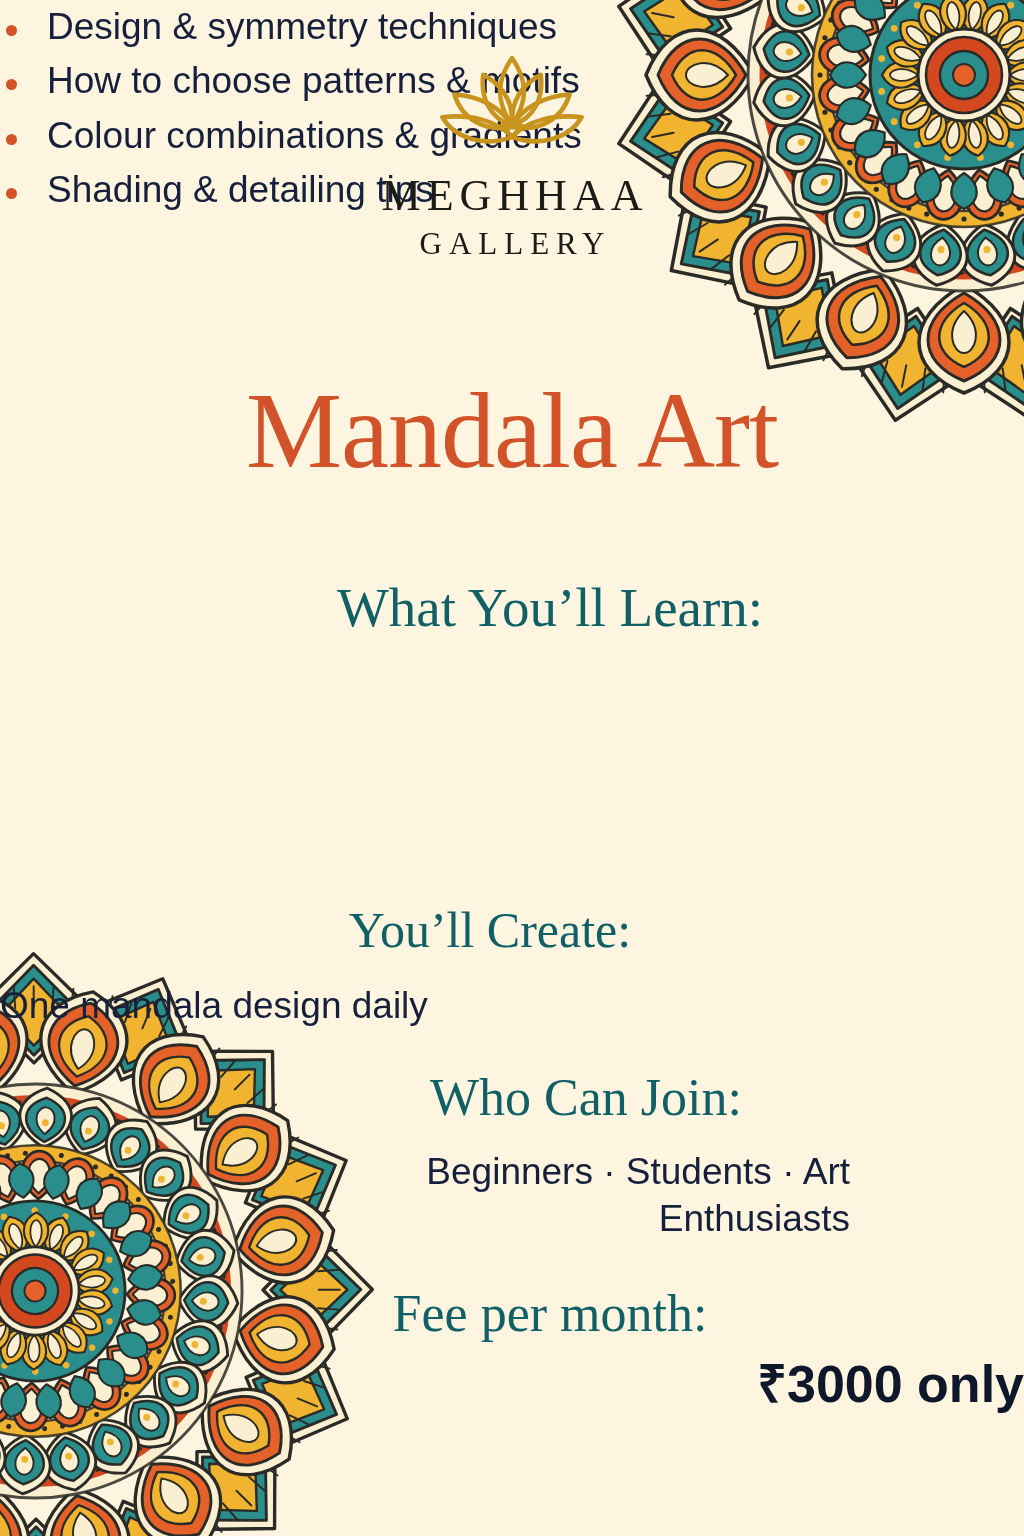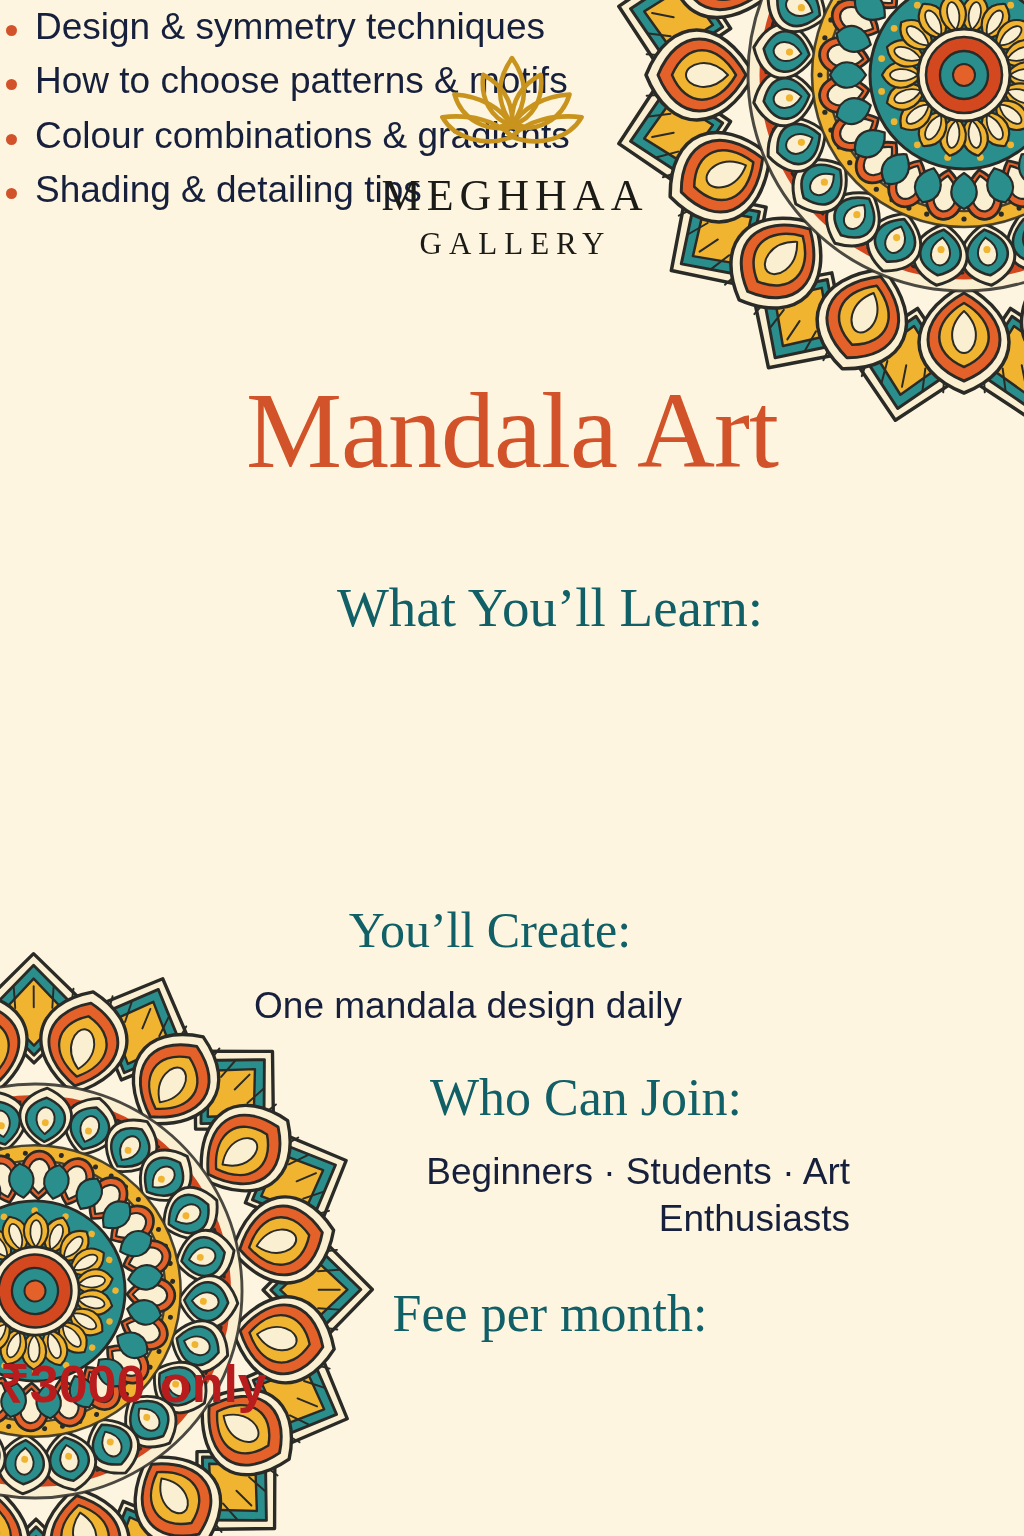--- a/index.html
+++ b/index.html
@@ -80,39 +80,39 @@
   }
 
   #learn-head{left:0;top:580px;width:1024px;text-align:center;font-size:55px;}
 
   #learn-list{
     left:195px;top:655px;width:700px;
     list-style:none;margin:0;padding:0;
     font-size:37px;line-height:1.47;
     color:#16203C;
   }
-  #learn-list li{position:relative;padding-left:35px;white-space:nowrap;}
+  #learn-list li{position:relative;padding-left:47px;white-space:nowrap;}
   #learn-list li::before{
     content:"";position:absolute;left:6px;top:25px;
     width:11px;height:11px;border-radius:50%;
     background:#D2532A;
   }
 
   #create-head{left:0;top:905px;width:904px;text-align:center;font-size:50px;}
-  #create-text{left:16px;top:984px;width:904px;text-align:center;font-size:37px;line-height:1.2;}
+  #create-text{left:0;top:984px;width:904px;text-align:left;font-size:37px;line-height:1.2;}
 
   #join-head{left:0;top:1072px;width:1024px;text-align:center;font-size:52px;margin-left:36px;}
   #join-text{left:350px;top:1148px;width:500px;text-align:right;font-size:37px;line-height:1.28;}
 
   #fee-head{left:0;top:1288px;width:1024px;text-align:center;font-size:52px;}
   #fee-amount{
-    left:0;top:1358px;width:1024px;text-align:left;
+    left:0;top:1358px;width:1024px;text-align:right;
     font-family:"Liberation Sans", sans-serif;
     font-weight:bold;font-size:52px;line-height:1;
-    color:#b91c1c;
+    color:#0f172a;
     position:absolute;z-index:6;
   }
 </style>
 </head>
 <body>
 
 <div id="poster">
 
   <div class="mandala" id="mandala-tr">
     <svg viewBox="0 0 720 720" width="720" height="720" aria-hidden="true">

